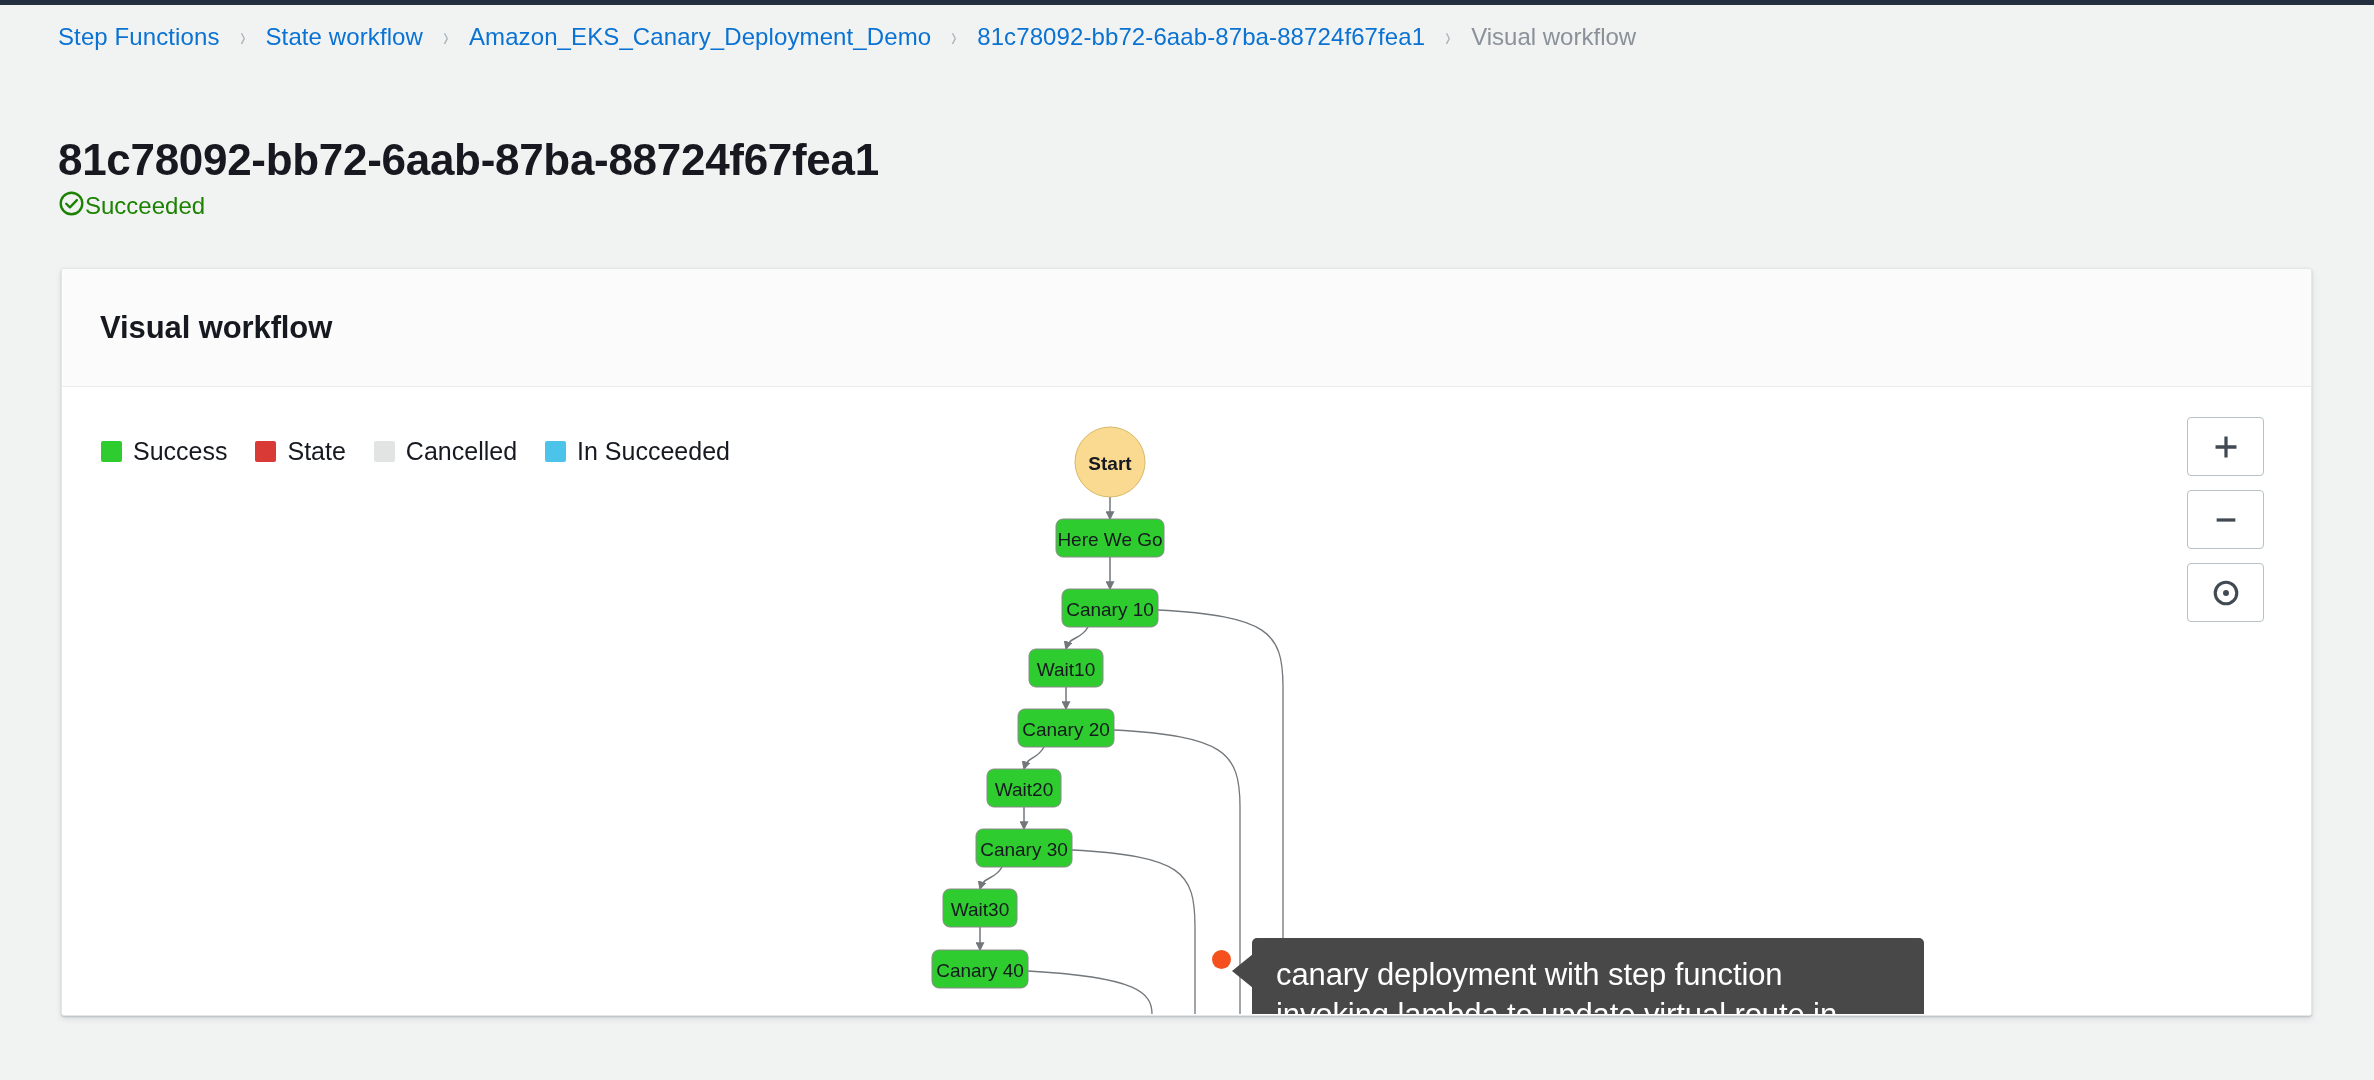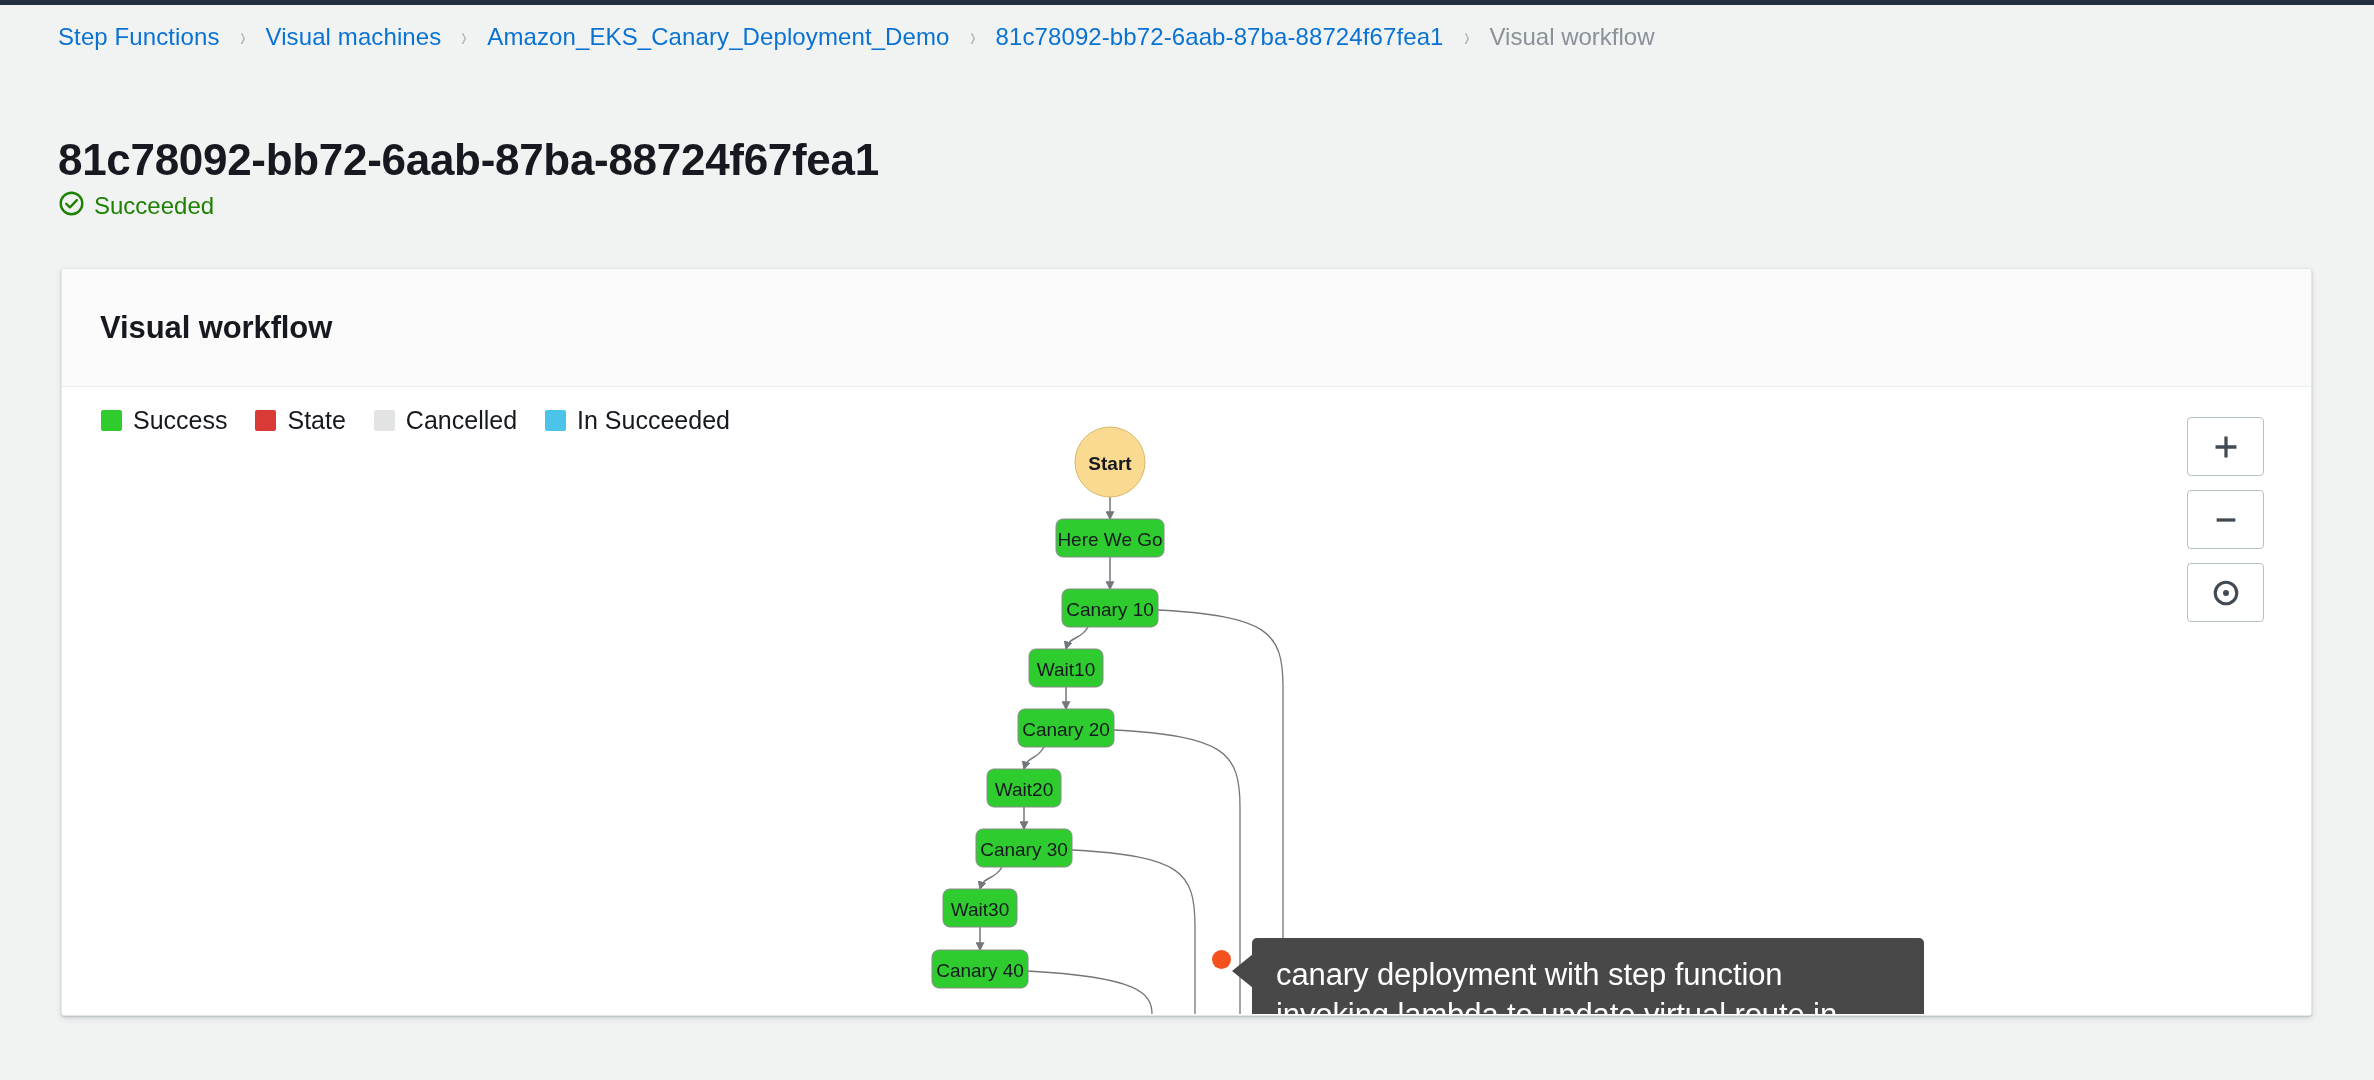--- a/index.html
+++ b/index.html
@@ -68,21 +68,20 @@
     color: #16191f;
     letter-spacing: -0.3px;
     white-space: nowrap;
   }
   .status-row {
     position: absolute;
     left: 58px;
     top: 190px;
     display: flex;
     align-items: center;
-    gap: 9px;
   }
   .status-icon { display:block; }
   .status-text {
     font-size: 24px;
     color: #1d8102;
     white-space: nowrap;
   }
 
   
   .card {
@@ -117,21 +116,21 @@
     position: relative;
     height: 627px;
     background: #ffffff;
     overflow: hidden;
   }
 
   
   .legend {
     position: absolute;
     left: 39px;
-    top: 19px;
+    top: 50px;
     display: flex;
     align-items: center;
     gap: 28px;
     z-index: 6;
   }
   .legend-item {
     display: flex;
     align-items: center;
     gap: 11px;
   }
@@ -234,21 +233,21 @@
 </head>
 <body>
 
 <div id="root">
 
   <div class="top-strip"></div>
 
   <nav class="breadcrumb" id="breadcrumb">
       <span class="crumb-link">Step Functions</span>
       <span class="crumb-sep">›</span>
-      <span class="crumb-link">Visual machines</span>
+      <span class="crumb-link">State workflow</span>
       <span class="crumb-sep">›</span>
       <span class="crumb-link">Amazon_EKS_Canary_Deployment_Demo</span>
       <span class="crumb-sep">›</span>
       <span class="crumb-link">81c78092-bb72-6aab-87ba-88724f67fea1</span>
       <span class="crumb-sep">›</span>
       <span class="crumb-current">Visual workflow</span>
     </nav>
 
   <h1 class="page-title">81c78092-bb72-6aab-87ba-88724f67fea1</h1>
 

